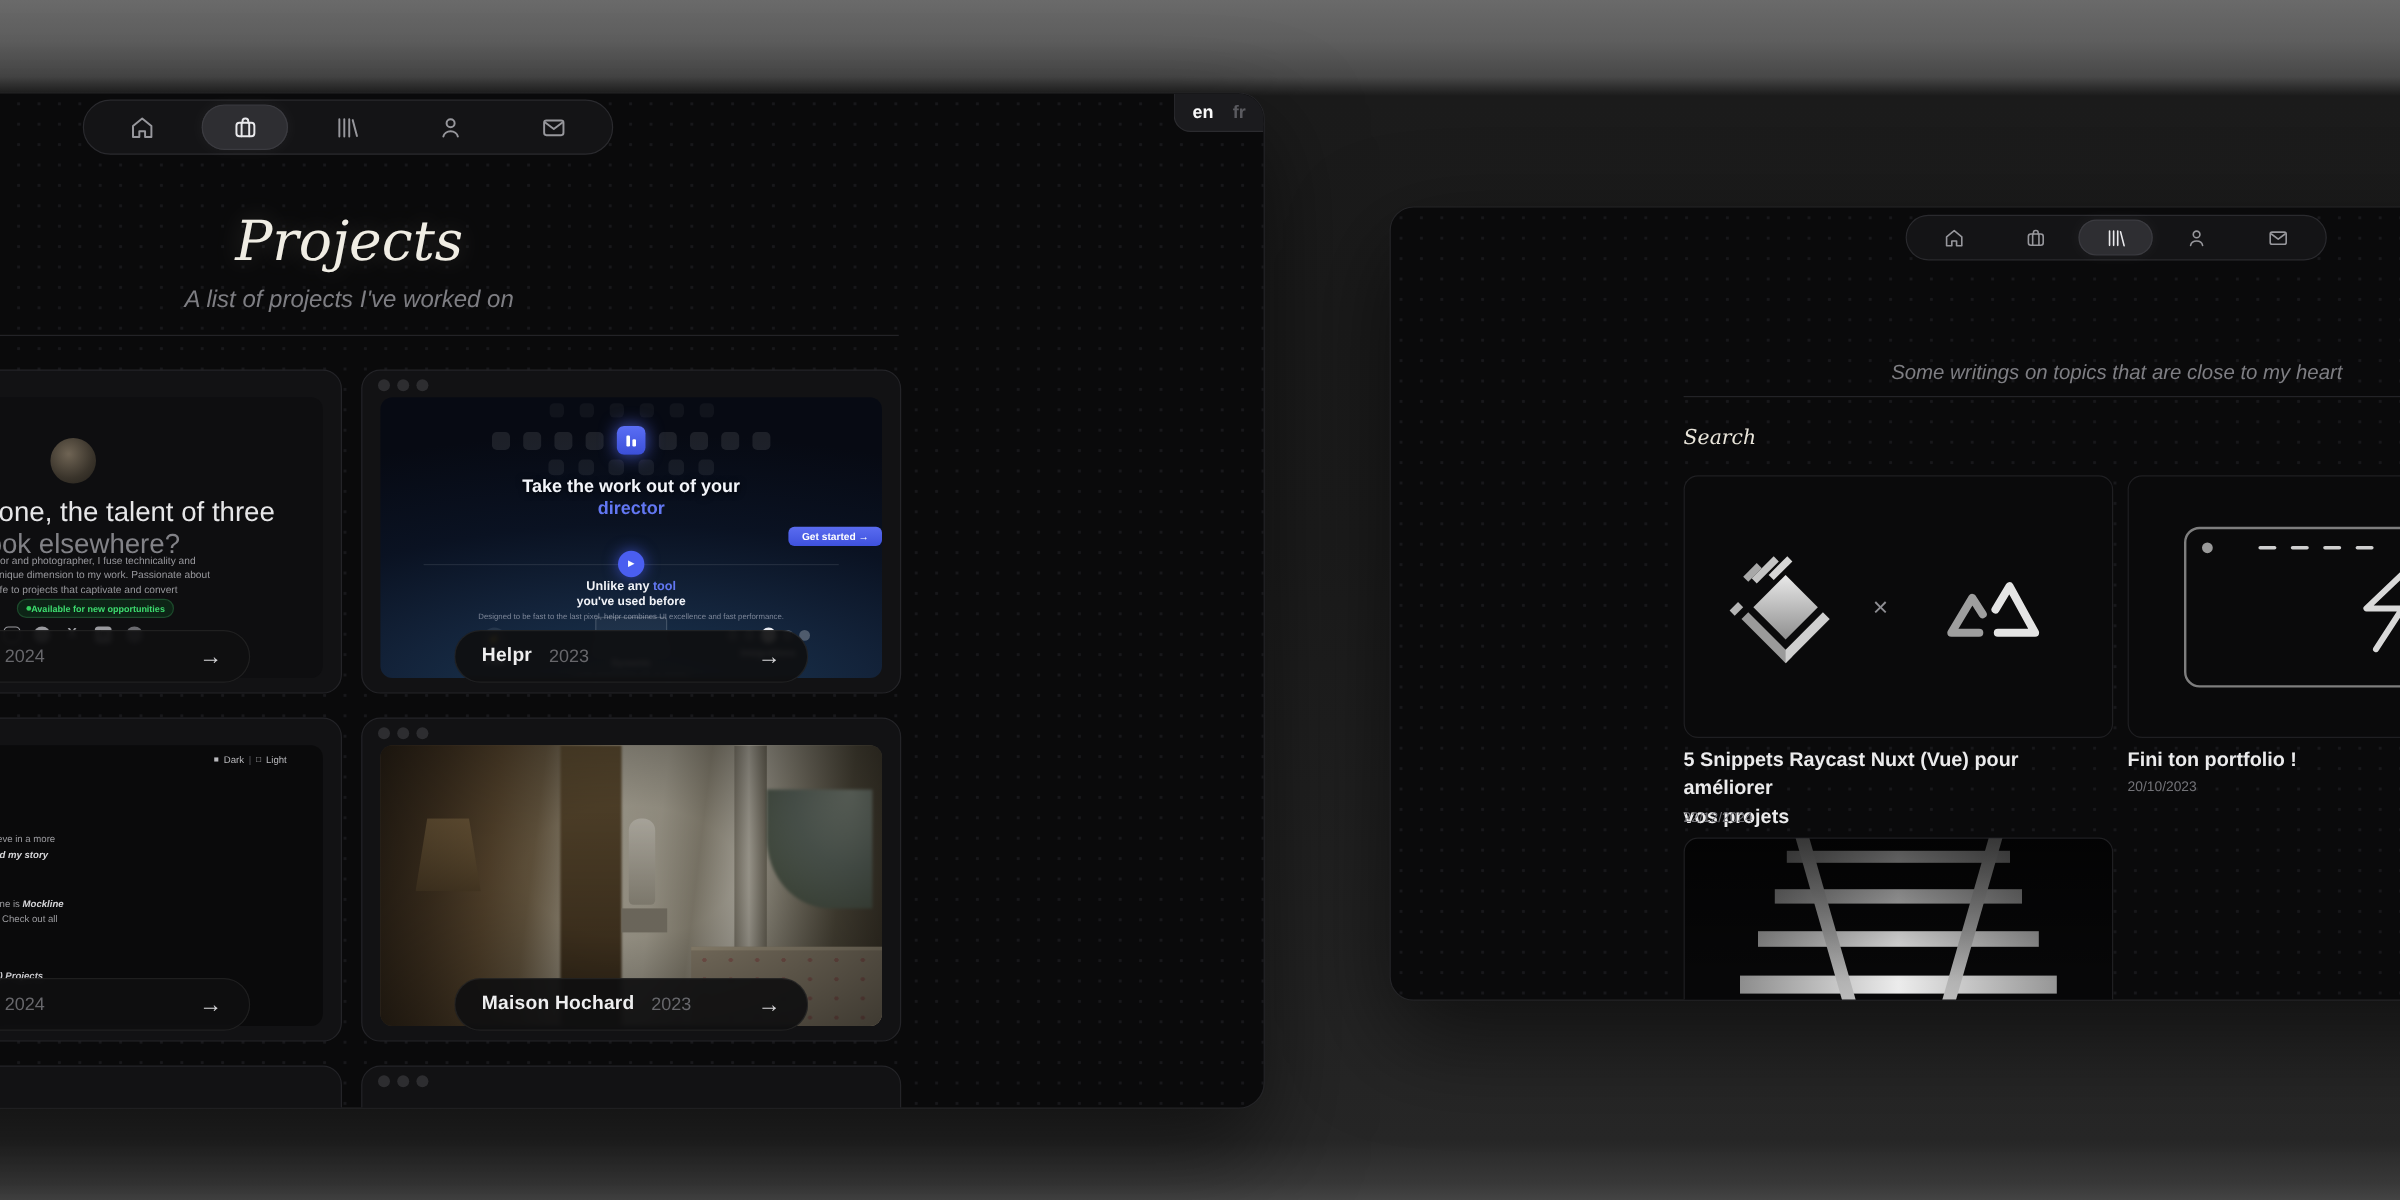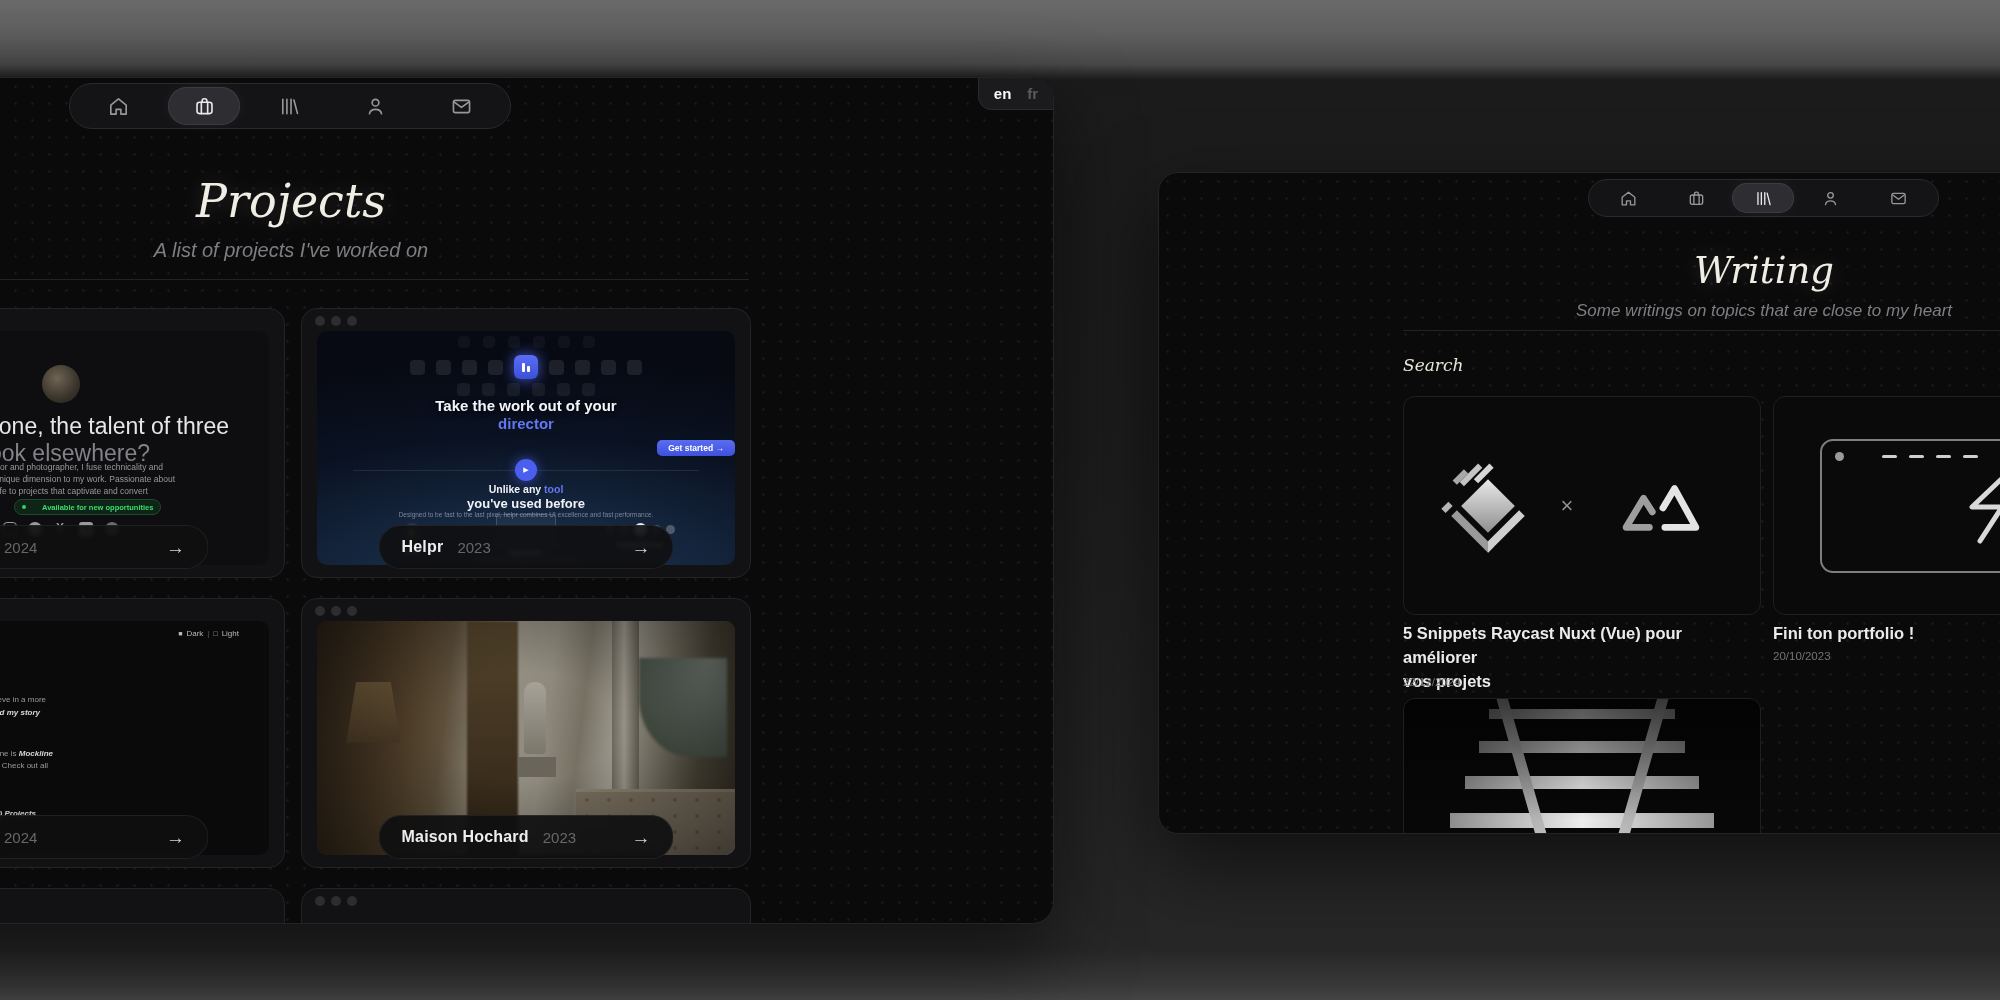--- a/index.html
+++ b/index.html
@@ -97,21 +97,21 @@
 
   <article class="pcard" style="left:305px;top:230px;width:447px;height:268px">
 
     <div class="shot" style="background:#0e0e10">
       <div class="abs" style="left:190px;top:34px;width:38px;height:38px;border-radius:50%;background:radial-gradient(circle at 40% 35%,#6f6454,#3a342b 60%,#211e19)"></div>
       <div class="abs" style="right:40px;top:82px;white-space:nowrap;color:#e6e6e8;font-size:23px;font-weight:500">y of one, the talent of three</div>
       <div class="abs" style="right:119px;top:109px;white-space:nowrap;color:#828287;font-size:23px;font-weight:500">y look elsewhere?</div>
       <div class="abs" style="right:106px;top:131px;white-space:nowrap;color:#98989d;font-size:8.5px">t director and photographer, I fuse technicality and</div>
       <div class="abs" style="right:94px;top:143px;white-space:nowrap;color:#98989d;font-size:8.5px">ring a unique dimension to my work. Passionate about</div>
       <div class="abs" style="right:121px;top:155px;white-space:nowrap;color:#98989d;font-size:8.5px">give life to projects that captivate and convert</div>
-      <div class="abs" style="left:162px;top:168px;height:14px;display:flex;align-items:center;gap:16px;background:#0d2416;border:1px solid #1d4a2c;border-radius:8px;padding:0 7px">
+      <div class="abs" style="left:162px;top:168px;height:14px;display:flex;align-items:center;gap:0;background:#0d2416;border:1px solid #1d4a2c;border-radius:8px;padding:0 7px">
         <span style="width:4px;height:4px;border-radius:50%;background:#34d05e;display:inline-block"></span>
         <span style="color:#3ddc6f;font-size:7.5px;font-weight:700">Available for new opportunities</span>
       </div>
       <span class="soc" style="left:151px;top:191px;border:1.6px solid #99999e;border-radius:4px;box-sizing:border-box"></span>
       <span class="soc" style="left:176px;top:191px;border-radius:50%;background:#99999e"></span>
       <span class="soc" style="left:201px;top:190px;color:#99999e;font-weight:700;font-size:12px;text-align:center">X</span>
       <span class="soc" style="left:227px;top:191px;background:#99999e;border-radius:3px;color:#0e0e10;font-weight:700;font-size:8px;text-align:center;line-height:14px">in</span>
       <span class="soc" style="left:253px;top:191px;border-radius:50%;background:#6a6a6f"></span>
     </div>
     <div class="fpill">
@@ -161,21 +161,21 @@
       <div class="abs" style="top:84px;left:0;right:0;text-align:center;color:#6277f2;font-size:15px;font-weight:700">director</div>
       <div class="abs" style="top:106px;left:0;right:0;text-align:right">
         <span style="display:inline-block;background:linear-gradient(180deg,#5a6cf0,#3e51dd);color:#fff;font-size:8.5px;font-weight:700;padding:3px 11px;border-radius:5px">Get started →</span>
       </div>
       <div class="abs" style="top:139px;left:36px;right:36px;height:1px;background:rgba(255,255,255,.09)"></div>
       <div class="abs" style="top:128px;left:50%;transform:translateX(-50%);width:22px;height:22px;border-radius:50%;background:#4a5ef0;color:#fff;font-size:7px;display:flex;align-items:center;justify-content:center;box-shadow:0 0 12px rgba(74,94,240,.7)">▶</div>
       <div class="abs" style="top:152px;left:0;right:0;text-align:center;font-size:10.5px;font-weight:700;color:#f0f2f7">
         <span>Unlike any</span>
         <span style="color:#6277f2">tool</span>
       </div>
-      <div class="abs" style="top:165px;left:0;right:0;text-align:center;font-size:13px;font-weight:700;color:#f0f2f7">you've used before</div>
+      <div class="abs" style="top:165px;left:0;right:0;text-align:center;font-size:10px;font-weight:700;color:#f0f2f7">you've used before</div>
       <div class="abs" style="top:180px;left:0;right:0;text-align:center;font-size:6.5px;color:#7d8698">Designed to be fast to the last pixel, helpr combines UI excellence and fast performance.</div>
       <div class="abs" style="top:192px;left:40px;width:110px;text-align:center">
         <div style="width:20px;height:20px;border-radius:50%;background:rgba(255,255,255,.08);margin:0 auto;display:flex;align-items:center;justify-content:center">
           <span style="font-size:9px;color:#e8ecf4">⚡</span>
         </div>
         <div style="color:#e9edf5;font-size:8px;font-weight:700;margin-top:3px">Fast</div>
       </div>
       <div class="abs" style="top:183px;left:154px;width:110px;text-align:center">
         <div style="width:58px;height:14px;border:1px solid rgba(255,255,255,.16);border-radius:3px;margin:0 auto 3px;background:rgba(255,255,255,.04)"></div>
         <div style="width:58px;height:10px;border:1px solid rgba(255,255,255,.12);border-radius:3px;margin:0 auto;background:rgba(255,255,255,.03)"></div>
@@ -287,21 +287,20 @@
         </svg>
     </button>
     <button class="navbtn">
       <svg viewBox="0 0 24 24">
           <rect x="3.6" y="5.6" width="16.8" height="12.8" rx="2"></rect>
           <path d="M4.8 7.6 12 13l7.2-5.4"></path>
         </svg>
     </button>
   </nav>
 
-  <h1 class="stitle serif" style="left:405px;top:76px;width:400px;font-size:37px">Writing</h1>
   <p class="ssub" style="left:305px;top:128px;width:600px;font-size:17px">Some writings on topics that are close to my heart</p>
   <div class="divider" style="left:244px;top:157px;width:922px"></div>
 
   <div class="serif" style="position:absolute;left:244px;top:182px;color:#e9e5da;font-size:17px">Search</div>
 
   <div class="tile" style="left:244px;top:223px;width:356px;height:217px">
     <div class="abs" style="inset:0;display:flex;align-items:center;justify-content:center;gap:40px">
       <div style="width:66px;height:66px;transform:rotate(45deg);position:relative">
         <div style="position:absolute;left:14px;top:14px;width:38px;height:38px;background:linear-gradient(135deg,#e9e9e9,#8f8f8f)"></div>
         <div style="position:absolute;left:14px;top:14px;width:52px;height:52px;border-right:8px solid #cfcfcf;border-bottom:8px solid #9a9a9a;box-sizing:border-box"></div>

